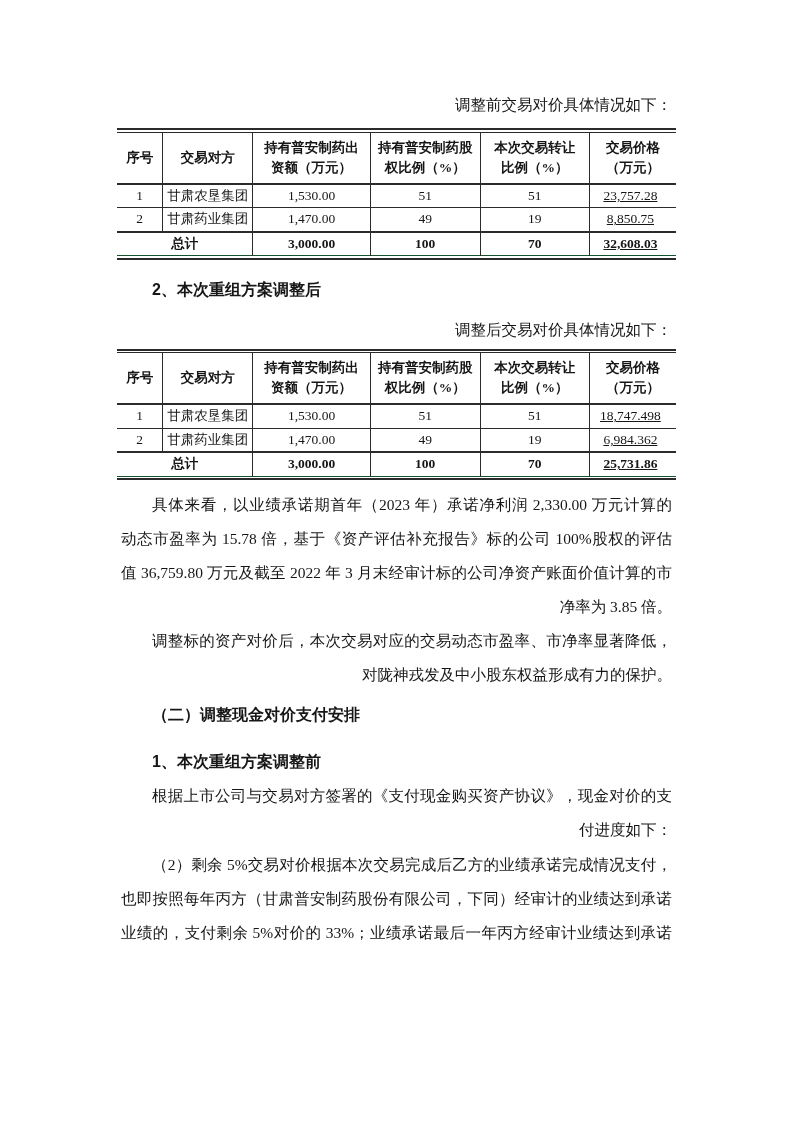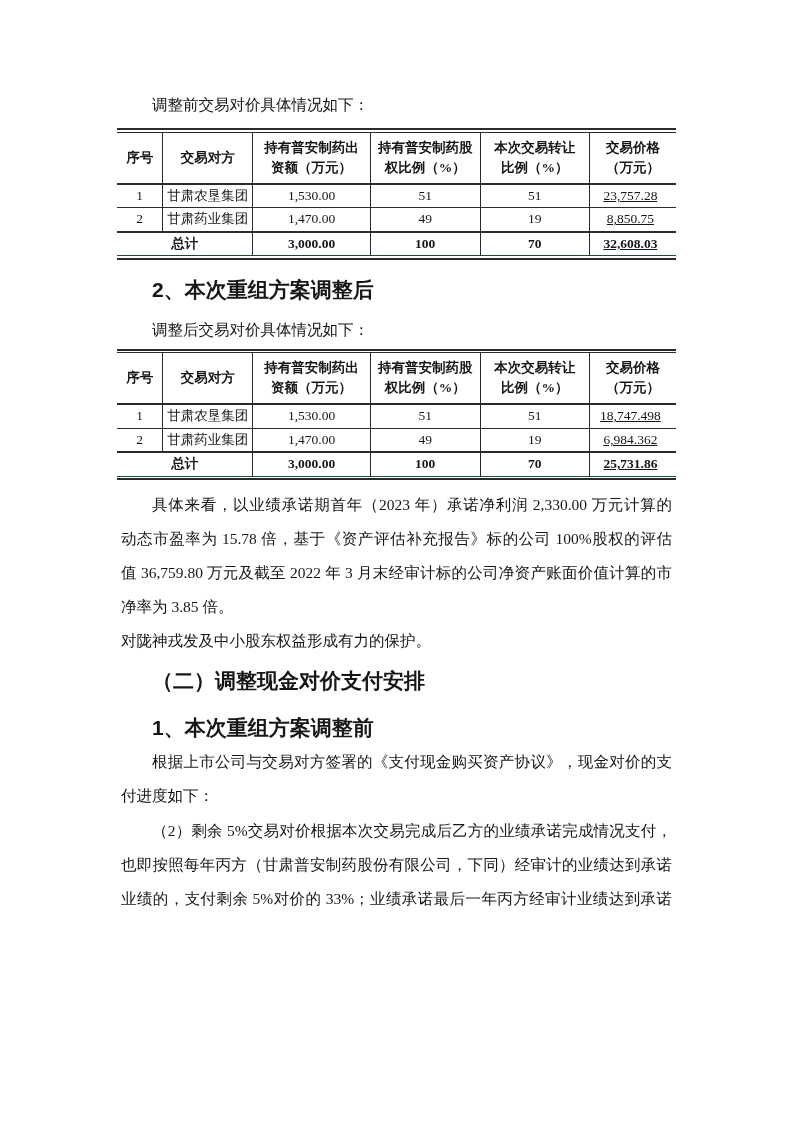--- a/index.html
+++ b/index.html
@@ -15,33 +15,33 @@
   }
   .content {
     padding: 88px 121px 0 121px;
   }
   
   .pline {
     font-size: 15.5px;
     line-height: 34px;
     height: 34px;
     white-space: nowrap;
-    text-align: left;
+    text-align: right;
   }
   .pline.just {
     white-space: normal;
     text-align: justify;
     text-align-last: justify;
   }
   .pline.indent { text-indent: 31px; }
   
   .heading {
     font-family: "Liberation Sans", "DejaVu Sans", sans-serif;
     font-weight: bold;
-    font-size: 21px;
+    font-size: 16px;
     line-height: 34px;
     height: 34px;
     text-indent: 31px;
     white-space: nowrap;
   }
   
   .tbl-wrap {
     margin-left: -4px;
     width: 559px;
     border-top: 2px solid #2b2b2b;
@@ -206,20 +206,21 @@
     </div>
 
     <div class="para mt8">
       <div class="pline just indent">具体来看，以业绩承诺期首年（2023 年）承诺净利润 2,330.00 万元计算的</div>
       <div class="pline just">动态市盈率为 15.78 倍，基于《资产评估补充报告》标的公司 100%股权的评估</div>
       <div class="pline just">值 36,759.80 万元及截至 2022 年 3 月末经审计标的公司净资产账面价值计算的市</div>
       <div class="pline">净率为 3.85 倍。</div>
     </div>
 
     <div class="para">
+      <div class="pline just indent">调整标的资产对价后，本次交易对应的交易动态市盈率、市净率显著降低，</div>
       <div class="pline">对陇神戎发及中小股东权益形成有力的保护。</div>
     </div>
 
     <div class="heading mt6">（二）调整现金对价支付安排</div>
 
     <div class="heading mt13">1、本次重组方案调整前</div>
 
     <div class="para">
       <div class="pline just indent">根据上市公司与交易对方签署的《支付现金购买资产协议》，现金对价的支</div>
       <div class="pline">付进度如下：</div>

